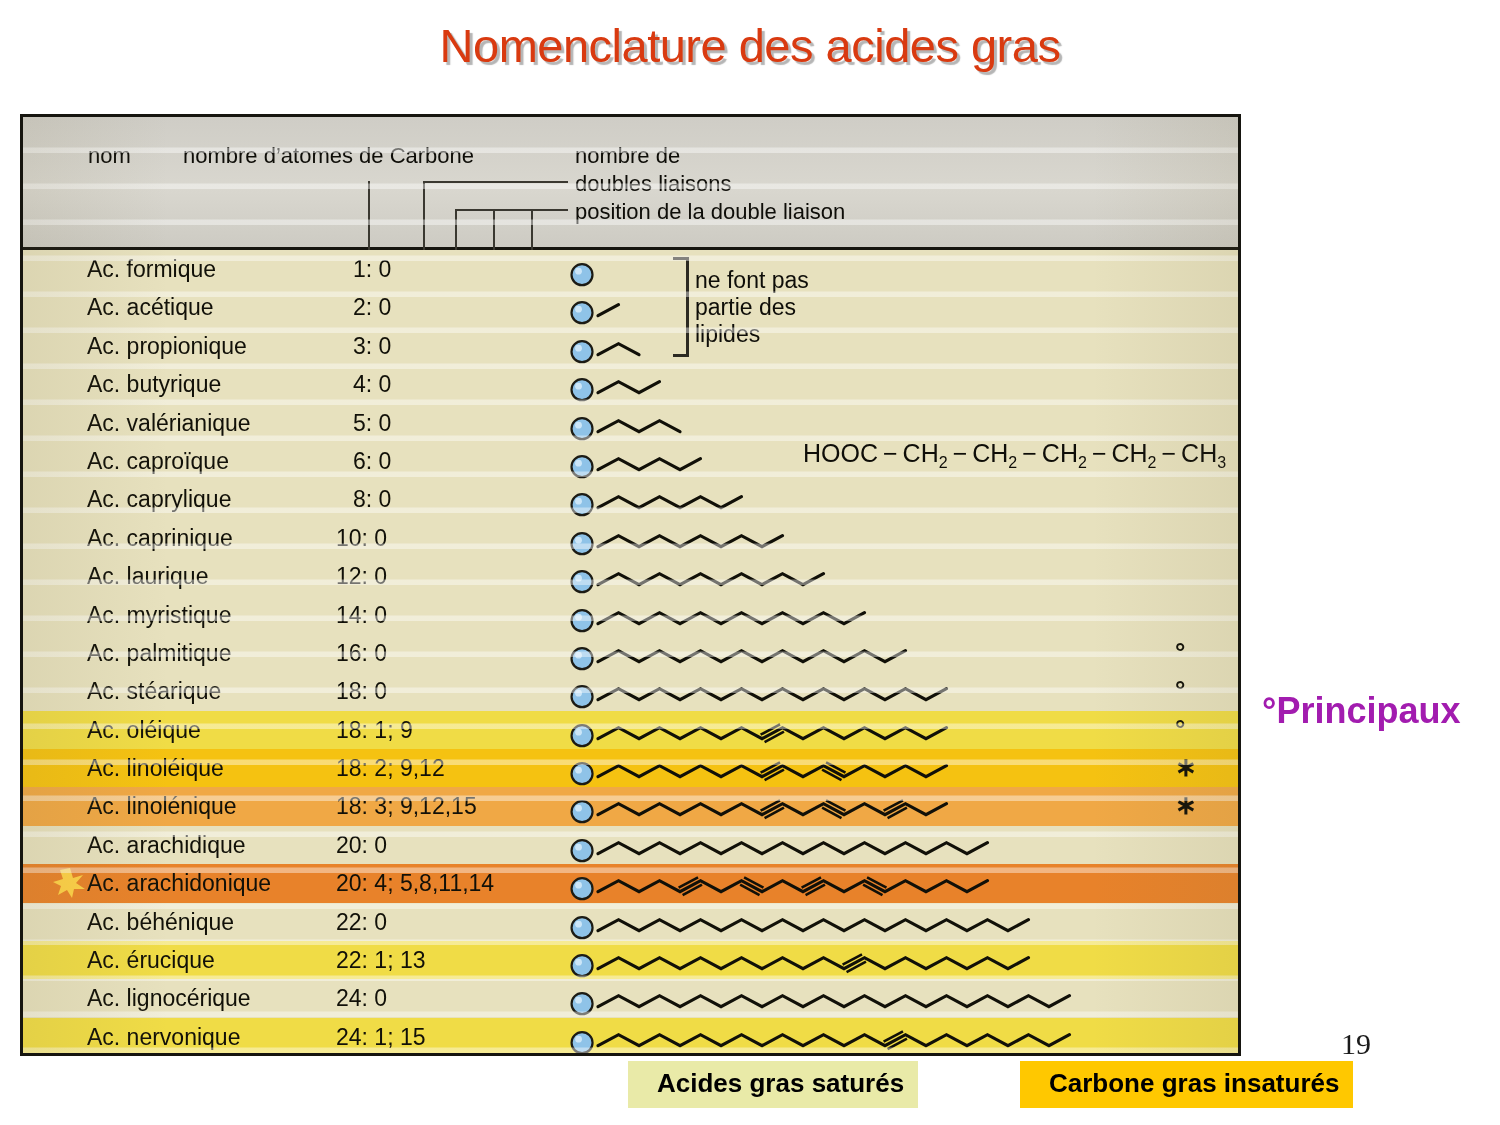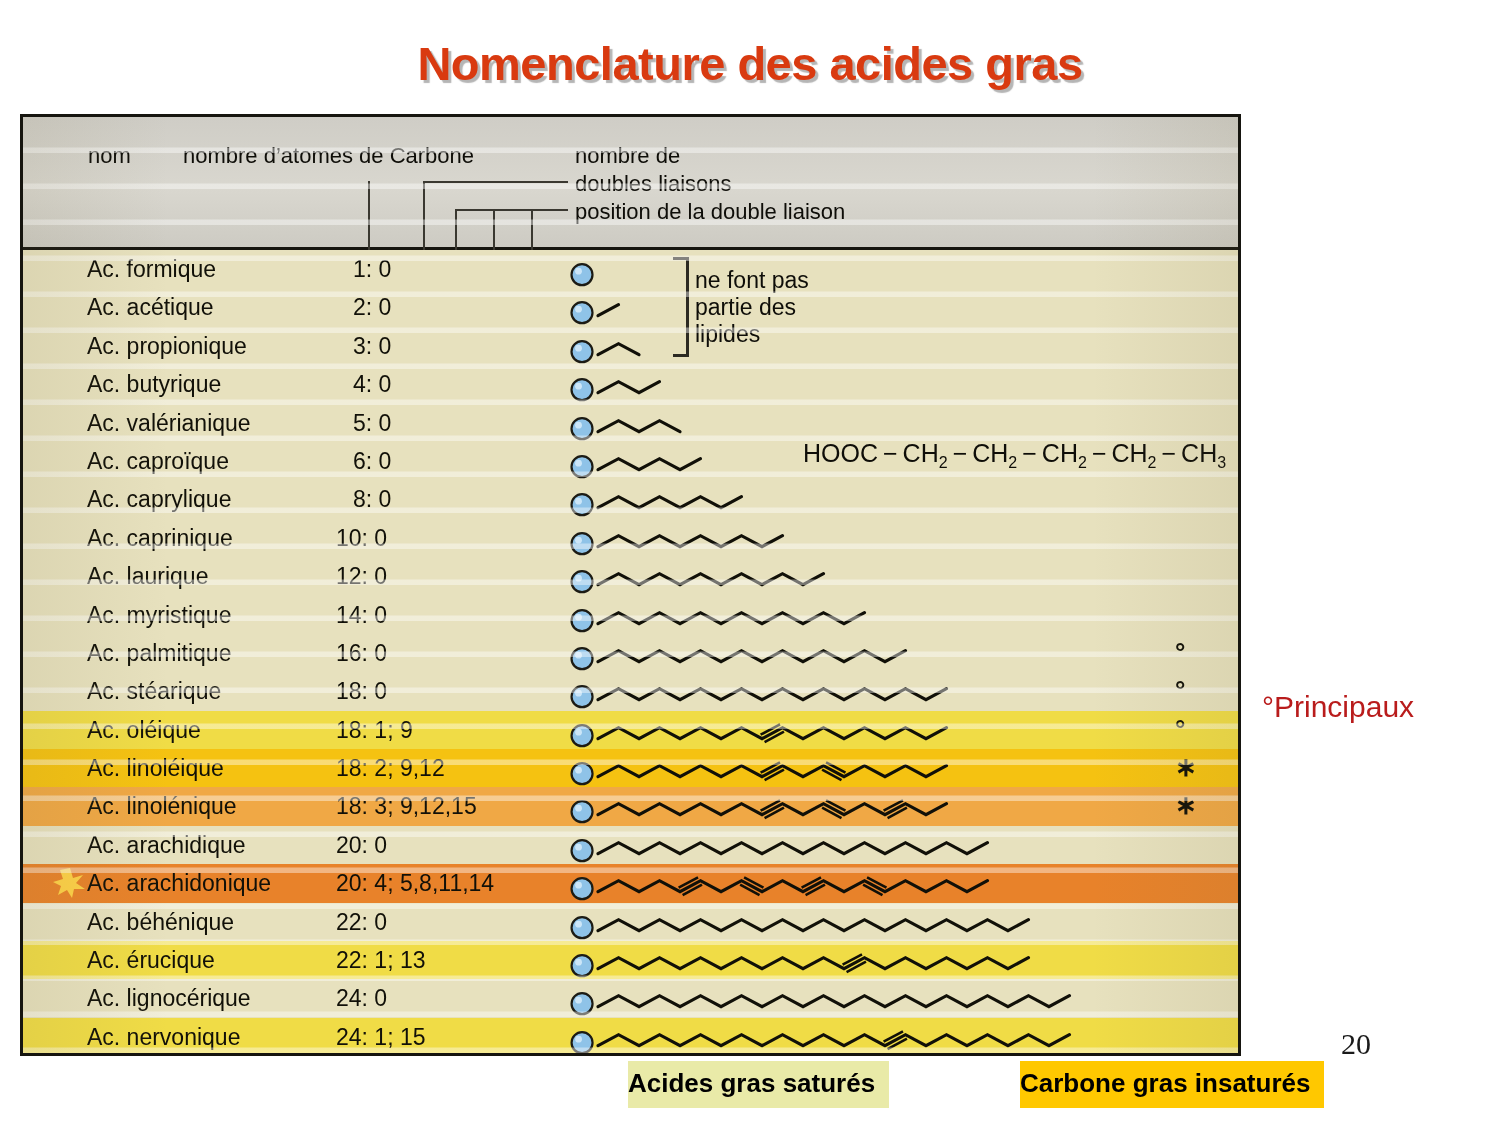--- a/index.html
+++ b/index.html
@@ -6,24 +6,24 @@
   body{
     width:1500px;height:1125px;
     background:#ffffff;
     font-family:"Liberation Sans", sans-serif;
     overflow:hidden;
     position:relative;
   }
   
   #slide-title{
     position:absolute;
-    left:0;top:36px;width:1500px;
+    left:0;top:18px;width:1500px;
     text-align:center;
     font-size:47px;
-    font-weight:bold;
+    font-weight:normal;
     color:#d93a10;
     letter-spacing:-0.5px;
     text-shadow:3px 3px 1px rgba(120,120,120,.55);
     white-space:nowrap;
   }
   
   #figure{
     position:absolute;
     left:20px;top:114px;
     width:1221px;height:942px;
@@ -125,35 +125,35 @@
     position:absolute;left:780px;top:322px;
     font-size:25px;color:#0e0d08;white-space:nowrap;
     z-index:5;font-weight:500;
   }
   #formula sub{font-size:16px;}
 
   
   #legend-right{
     position:absolute;left:1262px;top:690px;width:238px;
   }
-  #legend-right .l1{font-size:30px;font-weight:normal;color:#b91c1c;white-space:nowrap;}
+  #legend-right .l1{font-size:36px;font-weight:bold;color:#a21caf;white-space:nowrap;}
   #legend-right .l2{font-size:30px;font-weight:bold;color:#000;margin-top:44px;white-space:nowrap;}
   #legend-right .l3{font-size:27px;color:#000;white-space:nowrap;margin-top:2px;}
 
   #page-number{
     position:absolute;left:1341px;top:1027px;
     font-family:"Liberation Serif",serif;
     font-size:30px;color:#1a1a1a;
   }
 
   
   .chip{
     position:absolute;
     font-size:26px;font-weight:bold;color:#000;
-    padding:7px 14px 9px 0;
+    padding:7px 14px 9px 29px;
     white-space:nowrap;
   }
   #chip-sat{left:628px;top:1061px;background:#e9eaa8;}
   #chip-insat{left:1020px;top:1061px;background:#ffc800;}
 </style>
 </head>
 <body>
 
 <div id="slide-title">Nomenclature des acides gras</div>
 
@@ -434,16 +434,16 @@
   <div id="formula">HOOC − CH<sub>2</sub> − CH<sub>2</sub> − CH<sub>2</sub> − CH<sub>2</sub> − CH<sub>3</sub></div>
 
   <div id="paper-texture"></div>
   <div id="vignette"></div>
 </div>
 
 <div id="legend-right">
   <div class="l1">°Principaux</div>
 </div>
 
-<div id="page-number">20</div>
+<div id="page-number">19</div>
 
 <div class="chip" id="chip-sat">Acides gras saturés</div>
 <div class="chip" id="chip-insat">Carbone gras insaturés</div>
 
 </body></html>

